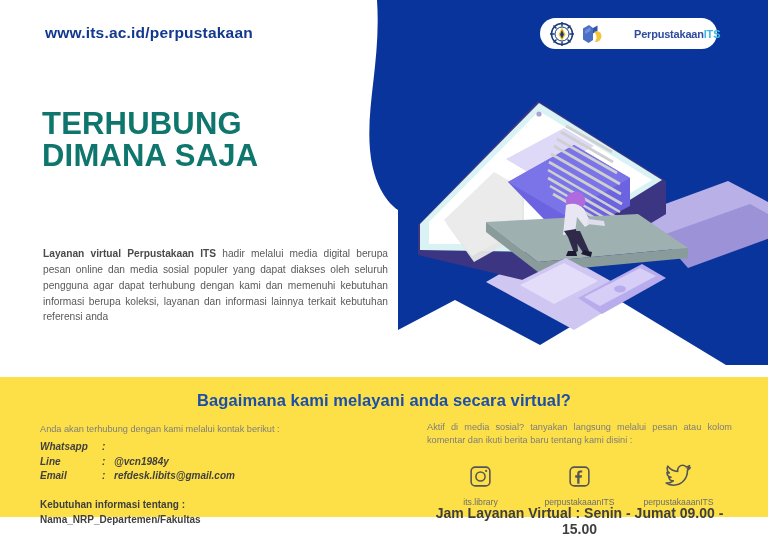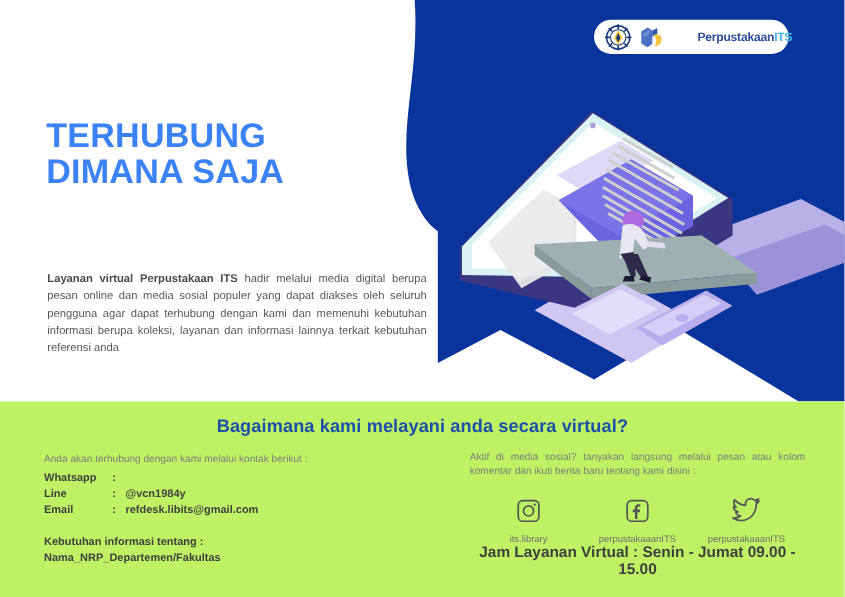--- a/index.html
+++ b/index.html
@@ -31,48 +31,48 @@
   }
   .its-mark{width:26px;height:26px;position:relative;flex:0 0 auto;}
   .perpus-mark{width:22px;height:20px;flex:0 0 auto;}
   .logo-text{font-size:11px;font-weight:bold;letter-spacing:-.2px;white-space:nowrap;padding-left:23px;}
   .logo-text .t1{color:#2d4c9e;}
   .logo-text .t2{color:#3db7e4;}
 
   .headline{
     position:absolute;left:42px;top:108px;width:330px;
     font-size:31px;line-height:1.04;font-weight:bold;
-    color:#3b82f6;letter-spacing:.2px;
+    color:#0f766e;letter-spacing:.2px;
   }
   .headline div{white-space:nowrap;}
 
   .lead{
     position:absolute;left:43px;top:236px;width:345px;
     font-size:10.2px;line-height:1.55;color:#595959;
     text-align:justify;
   }
   .lead b{color:#4a4a4a;}
 
   
   .illus{position:absolute;left:398px;top:86px;width:372px;height:245px;}
   .illus svg{display:block;}
 
   
   .footer{
-    position:absolute;left:0;top:365px;width:768px;height:178px;
-    background:#bef264;
+    position:absolute;left:0;top:377px;width:768px;height:140px;
+    background:#fde047;
   }
   .footer-title{
     position:absolute;left:0;top:14px;width:768px;text-align:center;
     font-size:16.5px;font-weight:bold;color:#1b4fa8;letter-spacing:.1px;
   }
 
   .col-left{position:absolute;left:40px;top:47px;width:330px;}
   .intro-line{font-size:9.2px;color:#7d7d7d;margin-bottom:6px;}
-  .ct-row{display:flex;font-size:10px;color:#3f3f3f;font-weight:bold;line-height:1.45;}
+  .ct-row{display:flex;font-size:10px;color:#3f3f3f;font-weight:bold;line-height:1.45;font-style:italic;}
   .ct-label{width:62px;flex:0 0 auto;}
   .ct-colon{width:12px;flex:0 0 auto;}
   .ct-value{flex:1 1 auto;}
 
   .fmt{margin-top:13px;font-size:10px;color:#3f3f3f;font-weight:bold;line-height:1.5;}
 
   .col-right{position:absolute;left:427px;top:44px;width:305px;}
   .social-intro{font-size:9.2px;line-height:1.45;color:#7d7d7d;text-align:justify;}
   .socials{display:flex;justify-content:flex-end;margin-top:16px;padding:0 4px;}
   .social{display:flex;flex-direction:column;align-items:center;width:100px;}
@@ -90,20 +90,21 @@
 
   <div class="hero">
 
     <div class="blue-panel">
       <svg viewBox="0 0 768 365" xmlns="http://www.w3.org/2000/svg">
         <path d="M377 0 L768 0 L768 365 L726 365 L617 299 L540 345 L455 300 L398 330 L398 210
                  C 398 210 374 196 370 150 C 366 104 381 60 377 0 Z" fill="#09349B"></path>
       </svg>
     </div>
 
+    <div class="site-url">www.its.ac.id/perpustakaan</div>
 
     <div class="logo-pill">
       <span class="its-mark">
         <svg viewBox="0 0 52 52" width="26" height="26" xmlns="http://www.w3.org/2000/svg">
           <g fill="none" stroke="#1b3a7a" stroke-width="3">
             <circle cx="26" cy="26" r="21"></circle>
           </g>
           <g stroke="#1b3a7a" stroke-width="3">
             <line x1="26" y1="2" x2="26" y2="11"></line>
             <line x1="26" y1="41" x2="26" y2="50"></line>

